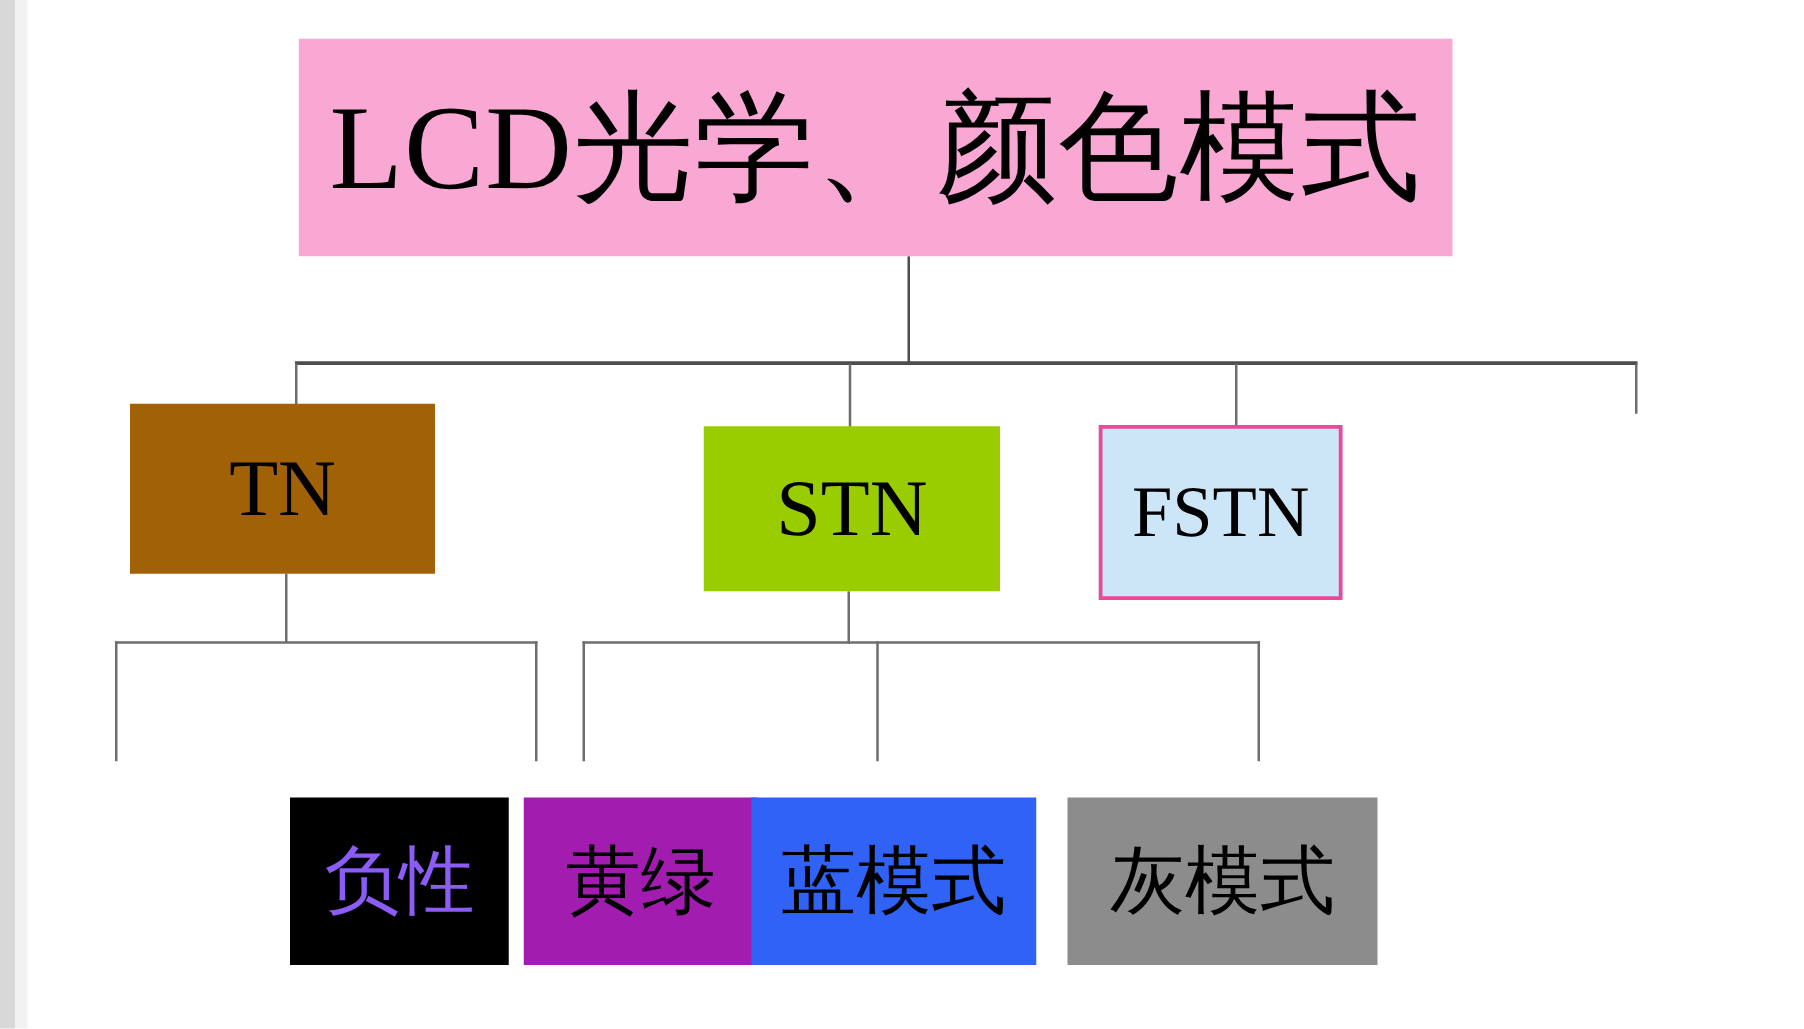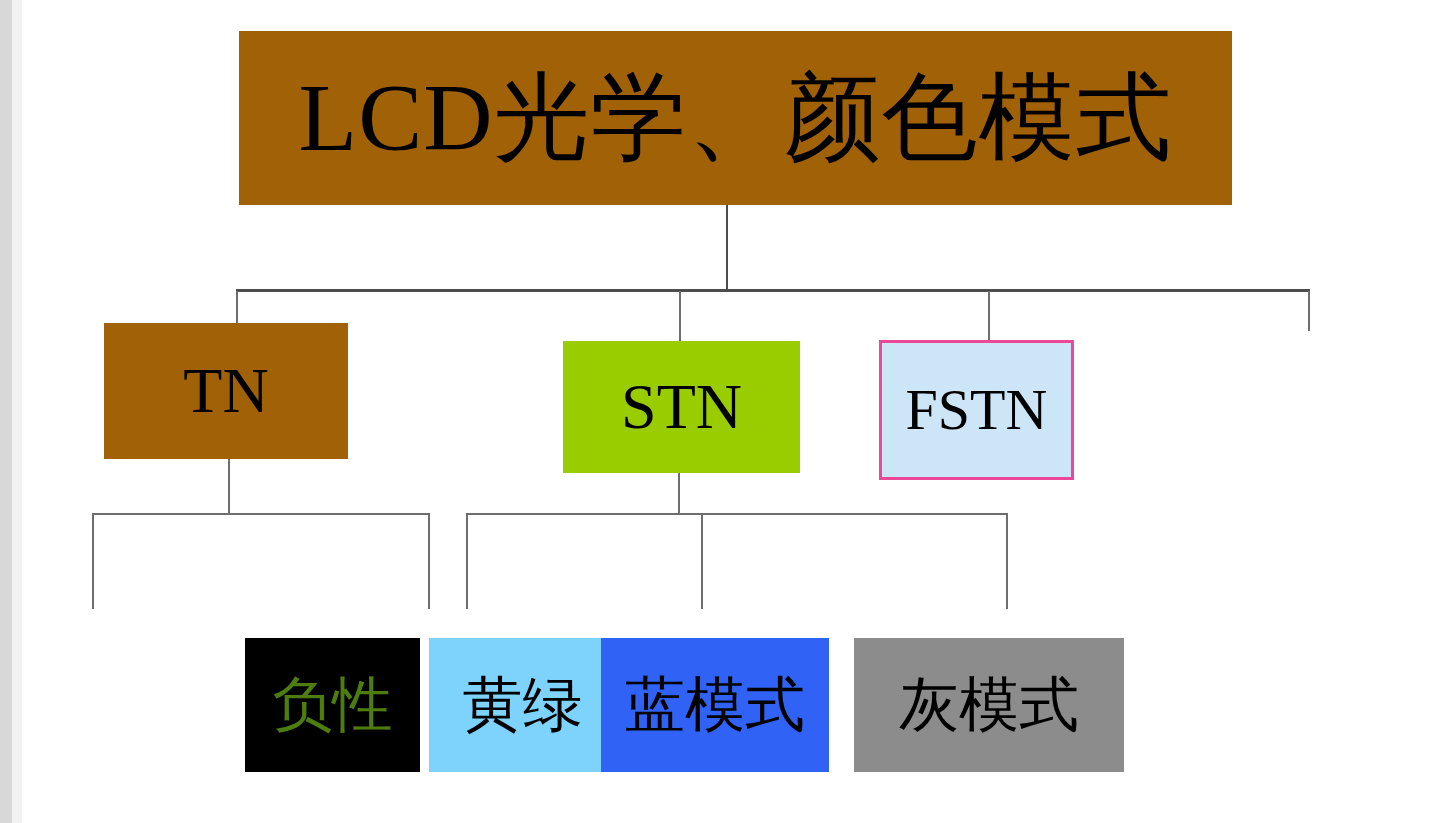--- a/index.html
+++ b/index.html
@@ -42,23 +42,23 @@
     line-height: 1;
     white-space: nowrap;
     color: #000000;
     text-align: center;
   }
 
   
   .n-title {
     left: 239px;
     top: 31px;
-    width: 993px;
+    width: 923px;
     height: 174px;
-    background: #a16207;
+    background: #f9a8d4;
     font-size: 96px;
     letter-spacing: 1px;
   }
 
   
   .n-tn {
     left: 104px;
     top: 323px;
     width: 244px;
     height: 136px;
@@ -87,24 +87,24 @@
     top: 341px;
     width: 320px;
     height: 132px;
     background: #00EE00;
     font-size: 62px;
   }
 
   
   .n-leaf { top: 638px; height: 134px; font-size: 60px; }
   .n-positive { left: 43px;  width: 165px; background: #BFBFBF; color: #000; }
-  .n-negative { left: 245px; width: 175px; background: #000000; color: #4d7c0f; font-family: Liberation Serif, serif; }
-  .n-yellowgreen { left: 419px; width: 187px; background: #7dd3fc; color: #000; margin-left: 10px; }
+  .n-negative { left: 232px; width: 175px; background: #000000; color: #8b5cf6; font-family: Liberation Serif, serif; }
+  .n-yellowgreen { left: 419px; width: 187px; background: #a21caf; color: #000; }
   .n-bluemode { left: 601px; width: 228px; background: #2F62F5; color: #000; text-align: right; }
-  .n-graymode { left: 854px; width: 270px; background: #8C8C8C; color: #000; text-align: right; }
+  .n-graymode { left: 854px; width: 248px; background: #8C8C8C; color: #000; text-align: right; }
 
   
   .line {
     position: absolute;
     background: #595959;
   }
   .line.v { width: 2px; }
   .line.h { height: 2px; }
   .line.thick { background: #4d4d4d; }
   .line.thin { background: #6e6e6e; }

